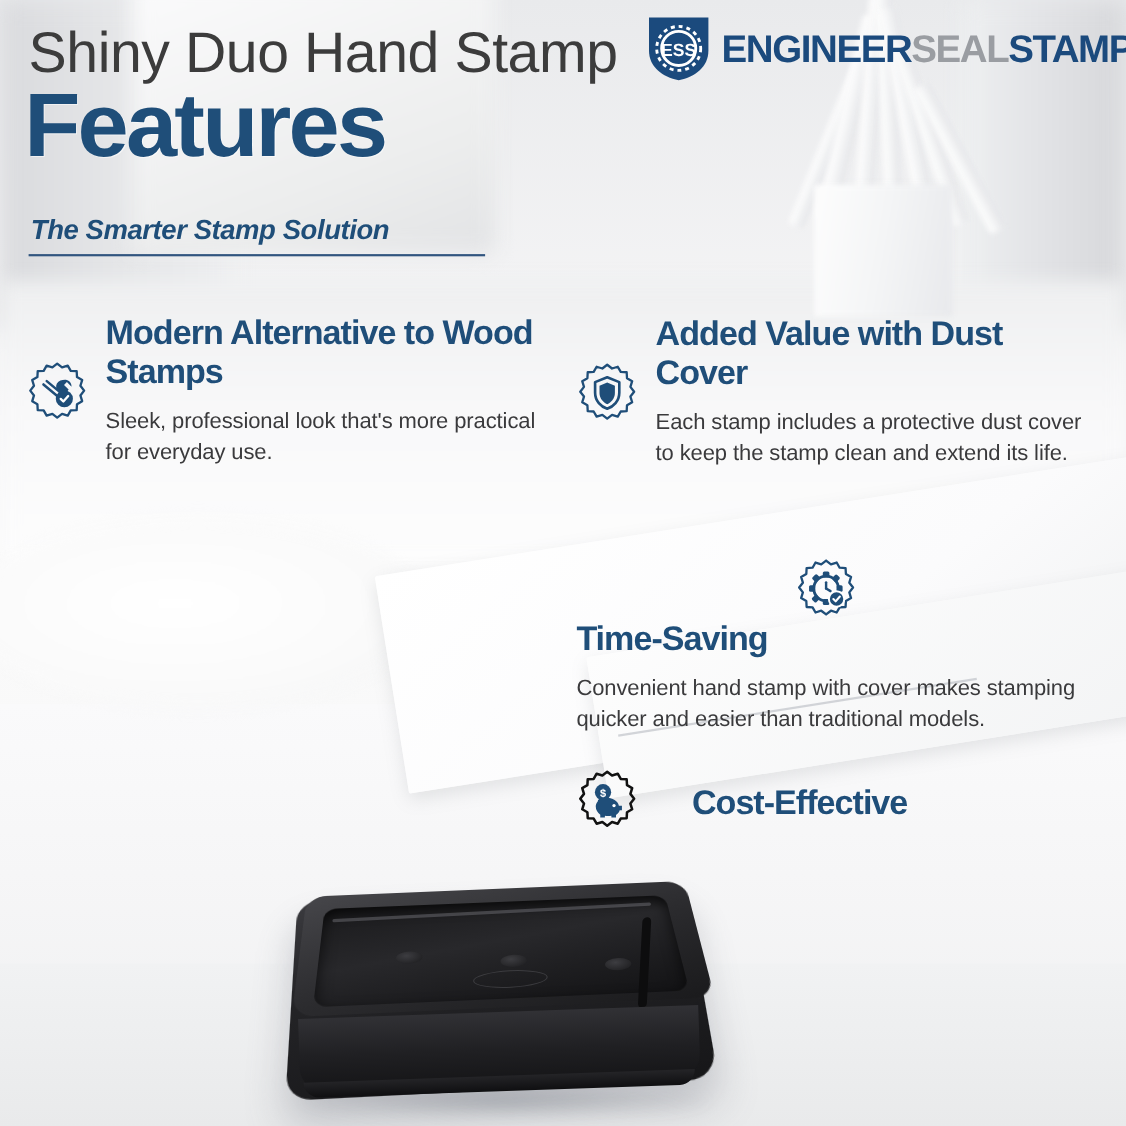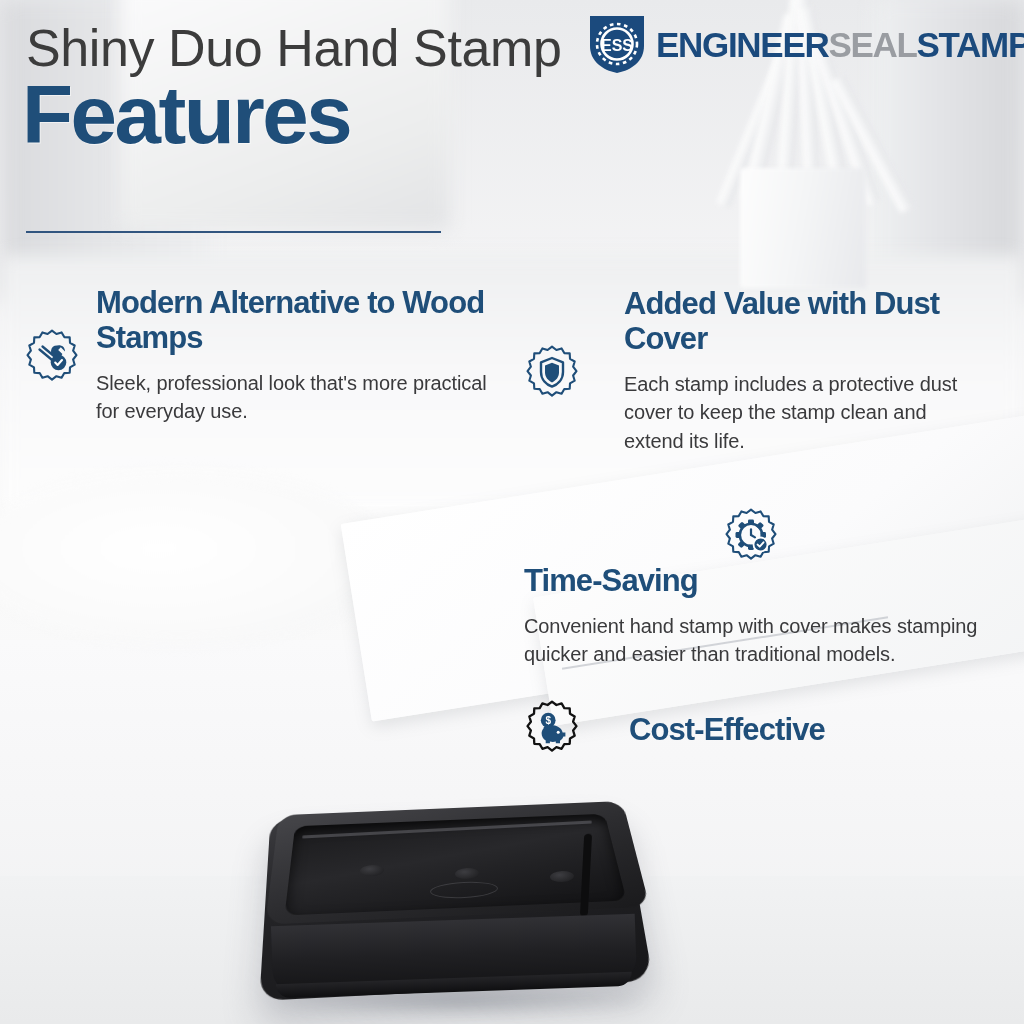--- a/index.html
+++ b/index.html
@@ -207,21 +207,21 @@
   .f-desc {
     font-size: 20px;
     font-weight: 400;
     color: #3a3a3c;
     line-height: 1.42;
     margin-top: 14px;
     letter-spacing: -0.1px;
   }
 
   #feat-0 { left: 24px;  top: 285px; width: 470px; }
-  #feat-1 { left: 524px; top: 286px; width: 460px; gap: 28px; }
+  #feat-1 { left: 524px; top: 286px; width: 460px; }
   #feat-2 { left: 524px; top: 505px; width: 470px; flex-direction: column; }
   #feat-3 { left: 524px; top: 697px; width: 440px; }
   #feat-3 .f-title { padding-top: 8px; margin-left: 33px; }
 
   
   .stamp-wrap { position: absolute; left: 0; top: 480px; width: 420px; height: 420px; }
 
   .stamp-knob-red {
     position: absolute;
     left: 110px; top: 27px; width: 108px; height: 96px;
@@ -441,20 +441,21 @@
     </div>
     <div class="logo-word">
       <span class="lw-engineer">ENGINEER</span>
       <span class="lw-seal">SEAL</span>
       <span class="lw-stamps">STAMPS</span>
 
     </div>
   </div>
 
   <div class="hdr-features">Features</div>
+  <div class="hdr-sub">The Smarter Stamp Solution</div>
   <div class="hdr-rule"></div>
 
 
   <div class="cover-wrap">
     <div class="cover-shadow"></div>
     <div class="cover-outer"></div>
     <div class="cover-rim"></div>
     <div class="cover-inner"></div>
     <div class="cover-ledge"></div>
     <div class="cover-dot cd1"></div>

